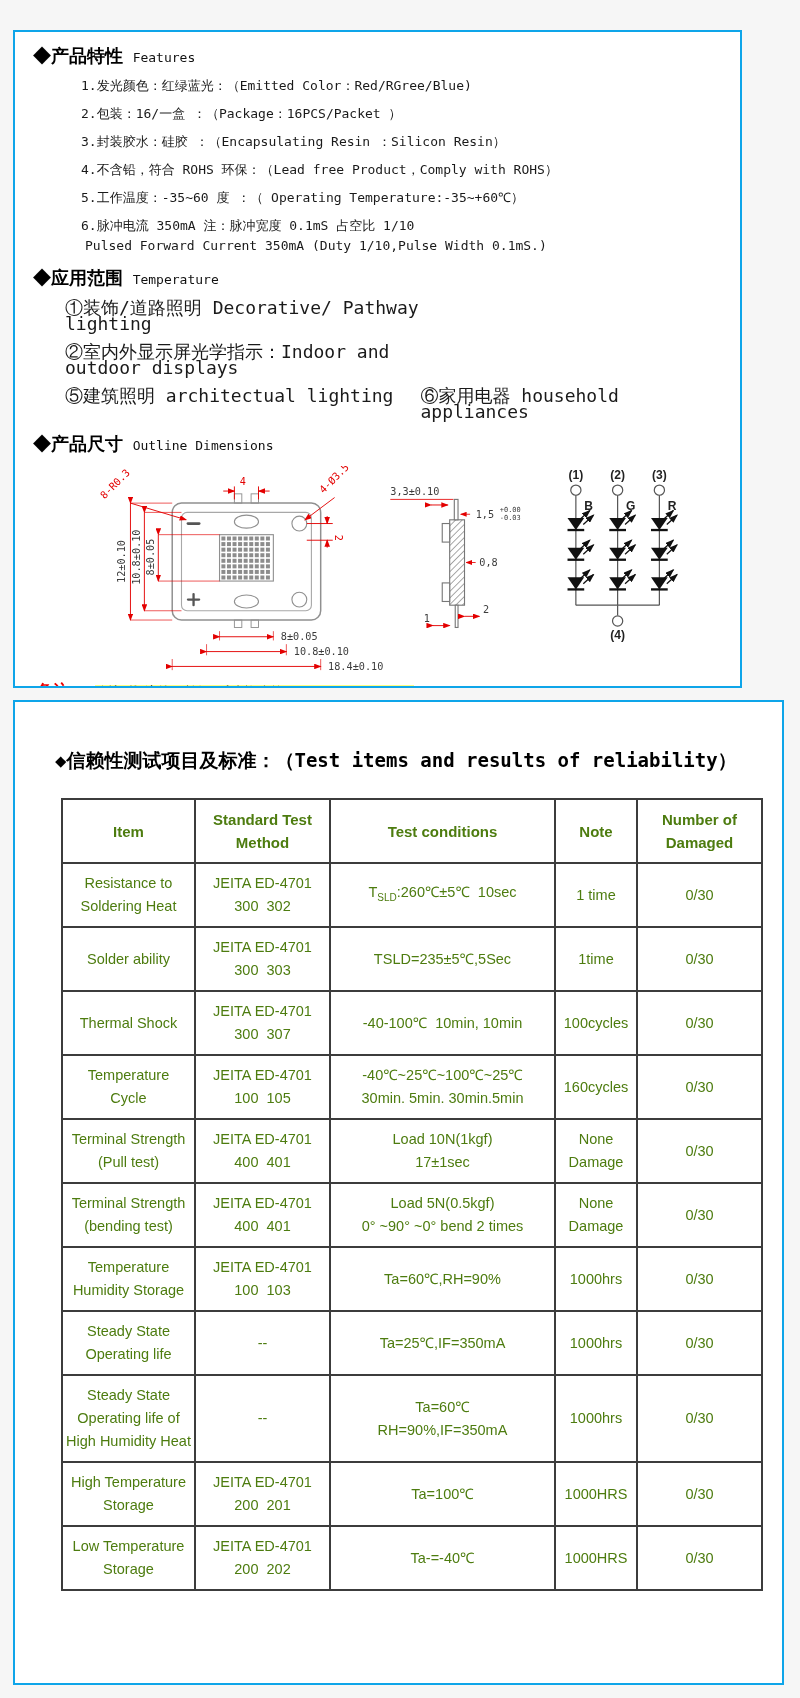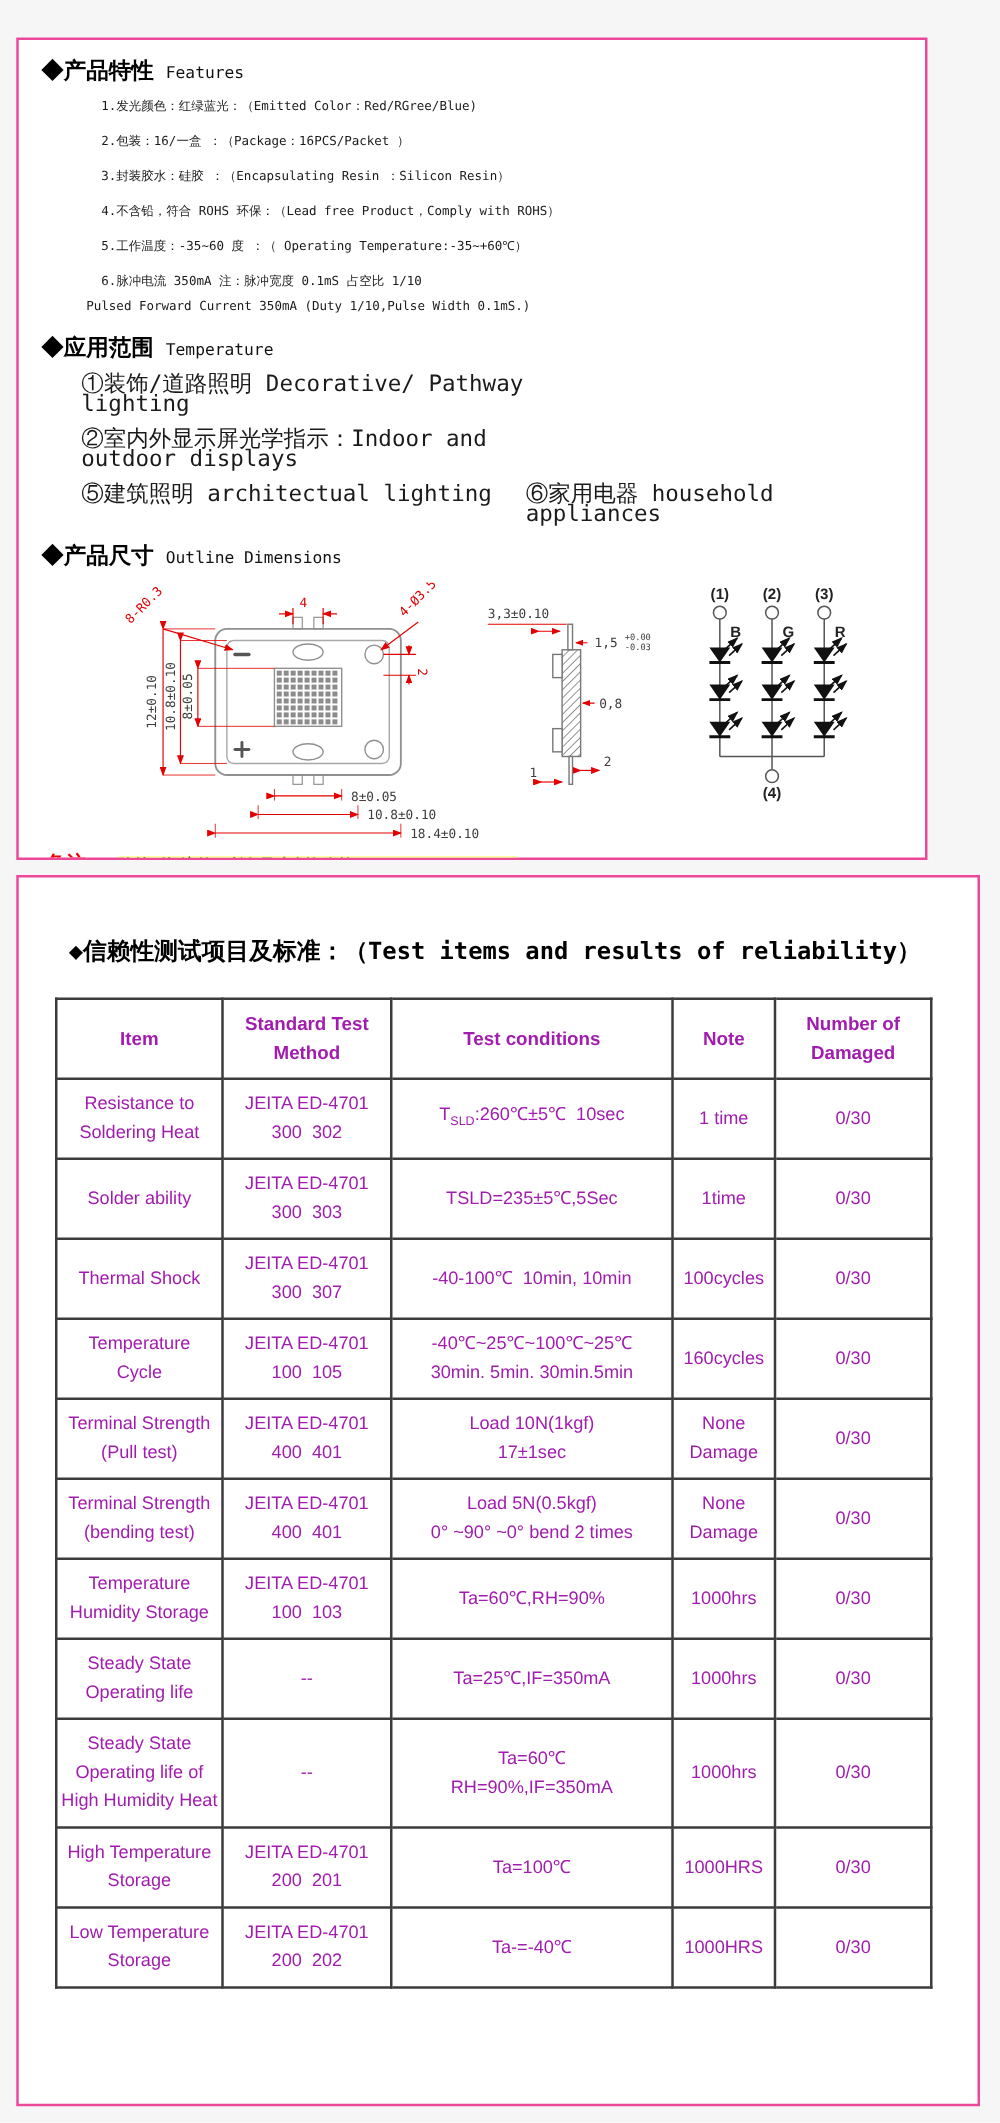--- a/index.html
+++ b/index.html
@@ -3,46 +3,46 @@
 <meta charset="utf-8">
 <style>
   html,body{margin:0;padding:0;}
   body{
     width:800px;height:1698px;position:relative;
     background:#f6f6f6;
     font-family:"DejaVu Sans Mono", monospace;
     color:#1a1a1a;
   }
   .panel{
-    position:absolute;background:#ffffff;border:2px solid #ec4899;
+    position:absolute;background:#ffffff;border:2px solid #0ea5e9;
     box-sizing:border-box;overflow:hidden;
   }
   #panel1{left:13px;top:30px;width:729px;height:658px;padding:10px 16px 0 16px;}
   #panel2{left:13px;top:700px;width:771px;height:985px;}
 
   .sec-h{margin:2px 0 10px 2px;}
   .sec-h .zh{font-size:18px;font-weight:700;font-family:"Liberation Sans",sans-serif;color:#000;}
   .sec-h .en{font-size:13px;color:#111;}
 
-  .feat{margin:0 0 12px 50px;font-size:10px;line-height:16px;white-space:pre;}
-  .feat.cont{margin-left:38px;margin-top:-8px;}
+  .feat{margin:0 0 12px 50px;font-size:13px;line-height:16px;white-space:pre;}
+  .feat.cont{margin-left:54px;margin-top:-8px;}
 
   .app-row{display:flex;margin:0 0 12px 34px;font-size:18px;line-height:16px;}
   .app-left{display:inline-block;width:372px;}
 
   .drawing-wrap{margin:2px 0 0 2px;}
 
   .note{margin:4px 0 0 6px;line-height:21px;}
   .note .lbl{color:#ee0000;font-weight:700;font-size:16px;font-family:"Liberation Sans",sans-serif;}
   .note .hl1{background:#ffff80;color:#222;font-weight:700;font-size:12.5px;font-family:"Liberation Sans",sans-serif;}
 
   .p2-title{margin:46px 0 0 40px;font-size:19px;font-weight:700;color:#000;}
 
-  table.rel{border-collapse:collapse;table-layout:fixed;width:700px;margin:24px 0 0 29px;
-    font-family:"Liberation Sans",sans-serif;color:#a21caf;}
+  table.rel{border-collapse:collapse;table-layout:fixed;width:700px;margin:24px 0 0 46px;
+    font-family:"Liberation Sans",sans-serif;color:#4d7c0f;}
   table.rel th,table.rel td{border:2px solid #3c3c3c;text-align:center;vertical-align:middle;
     padding:8px 3px;font-size:14.5px;line-height:23px;}
   table.rel th{font-weight:700;font-size:15px;}
   table.rel td div,table.rel th div{white-space:pre;}
   sub{font-size:10px;}
 
   
   .dred{fill:#e30000;font-size:11px;font-family:"DejaVu Sans Mono",monospace;}
   .ddark{fill:#3c3c3c;font-size:11px;font-family:"DejaVu Sans Mono",monospace;}
   .dsmall{fill:#3c3c3c;font-size:7.5px;font-family:"DejaVu Sans Mono",monospace;}

